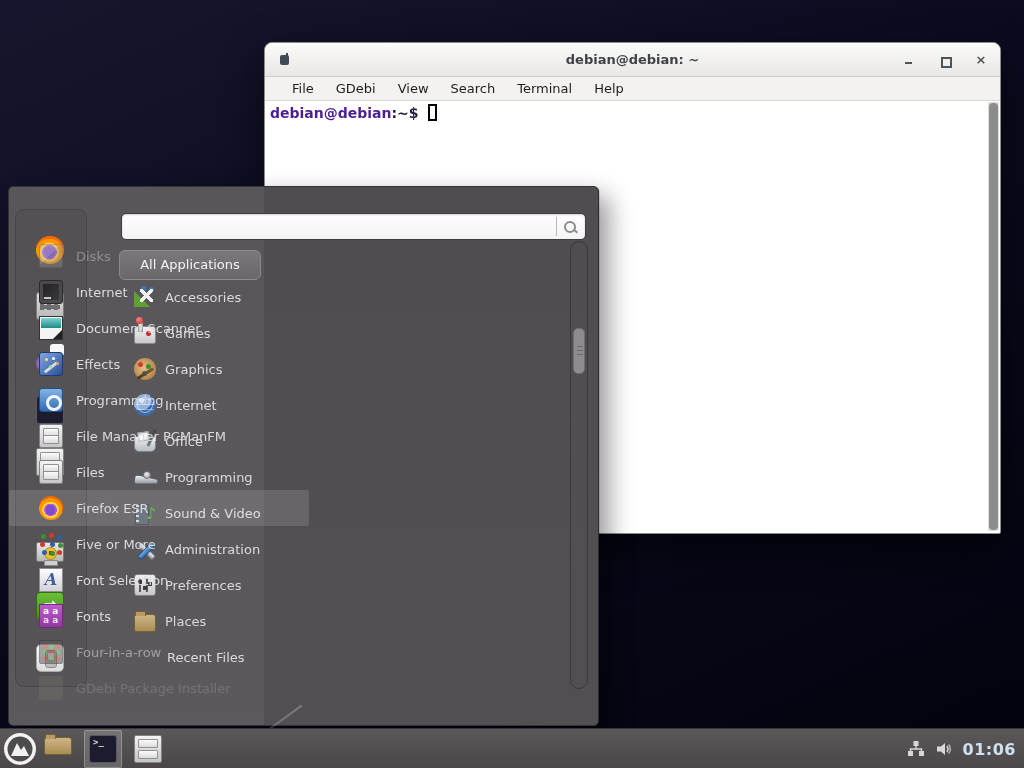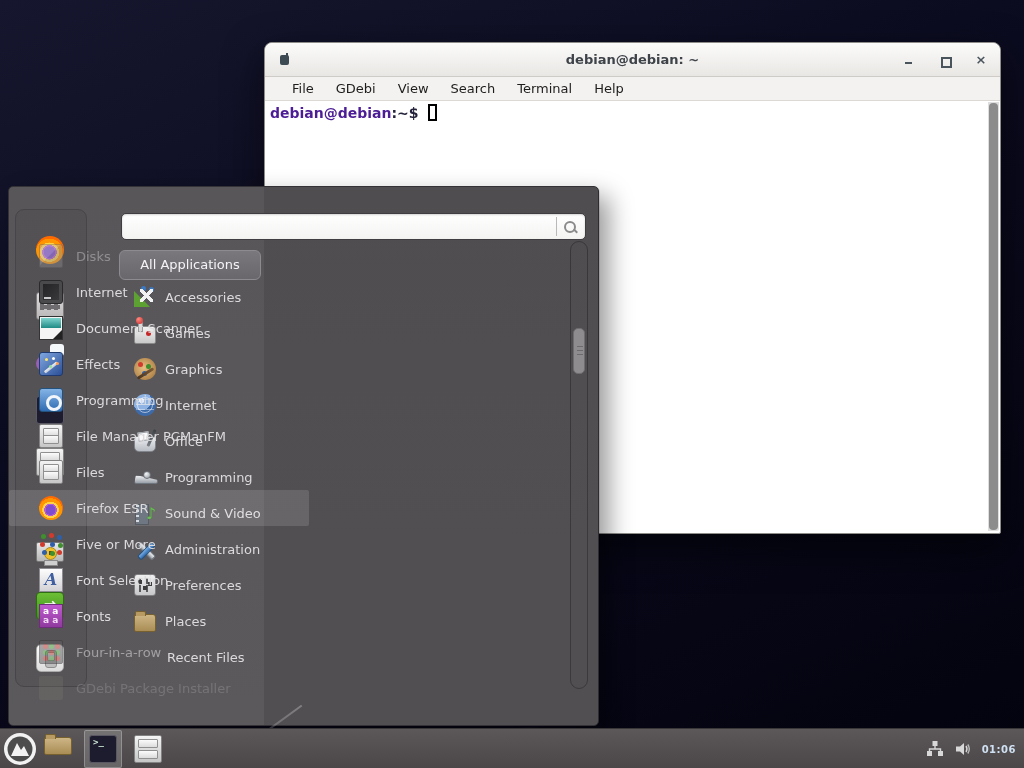--- a/index.html
+++ b/index.html
@@ -207,21 +207,21 @@
   .ic-gdebi{background:#8a8678;border-radius:2px;}
 
   
   #taskbar{position:absolute;left:0;top:728px;width:1024px;height:40px;
     background:linear-gradient(#5c5859,#4b4748);border-top:1px solid #3a3738;}
   #start-button{position:absolute;left:2px;top:2px;width:36px;height:36px;border-radius:50%;cursor:pointer;}
   .task-launcher{position:absolute;top:6px;cursor:pointer;}
   #task-terminal-slot{position:absolute;left:84px;top:1px;width:38px;height:38px;
     background:rgba(255,255,255,0.16);border:1px solid rgba(255,255,255,0.25);border-radius:2px;}
   #tray{position:absolute;right:8px;top:0;height:40px;display:flex;align-items:center;gap:10px;}
-  #clock{font-size:10px;font-weight:bold;color:#cfe0f2;letter-spacing:0.5px;}
+  #clock{font-size:16px;font-weight:bold;color:#cfe0f2;letter-spacing:0.5px;}
   .tray-ic{width:18px;height:18px;position:relative;}
 </style>
 </head>
 <body>
 
 <div id="desktop">
 
   <div id="terminal">
     <div id="term-titlebar">
       <span id="term-winicon"></span>

